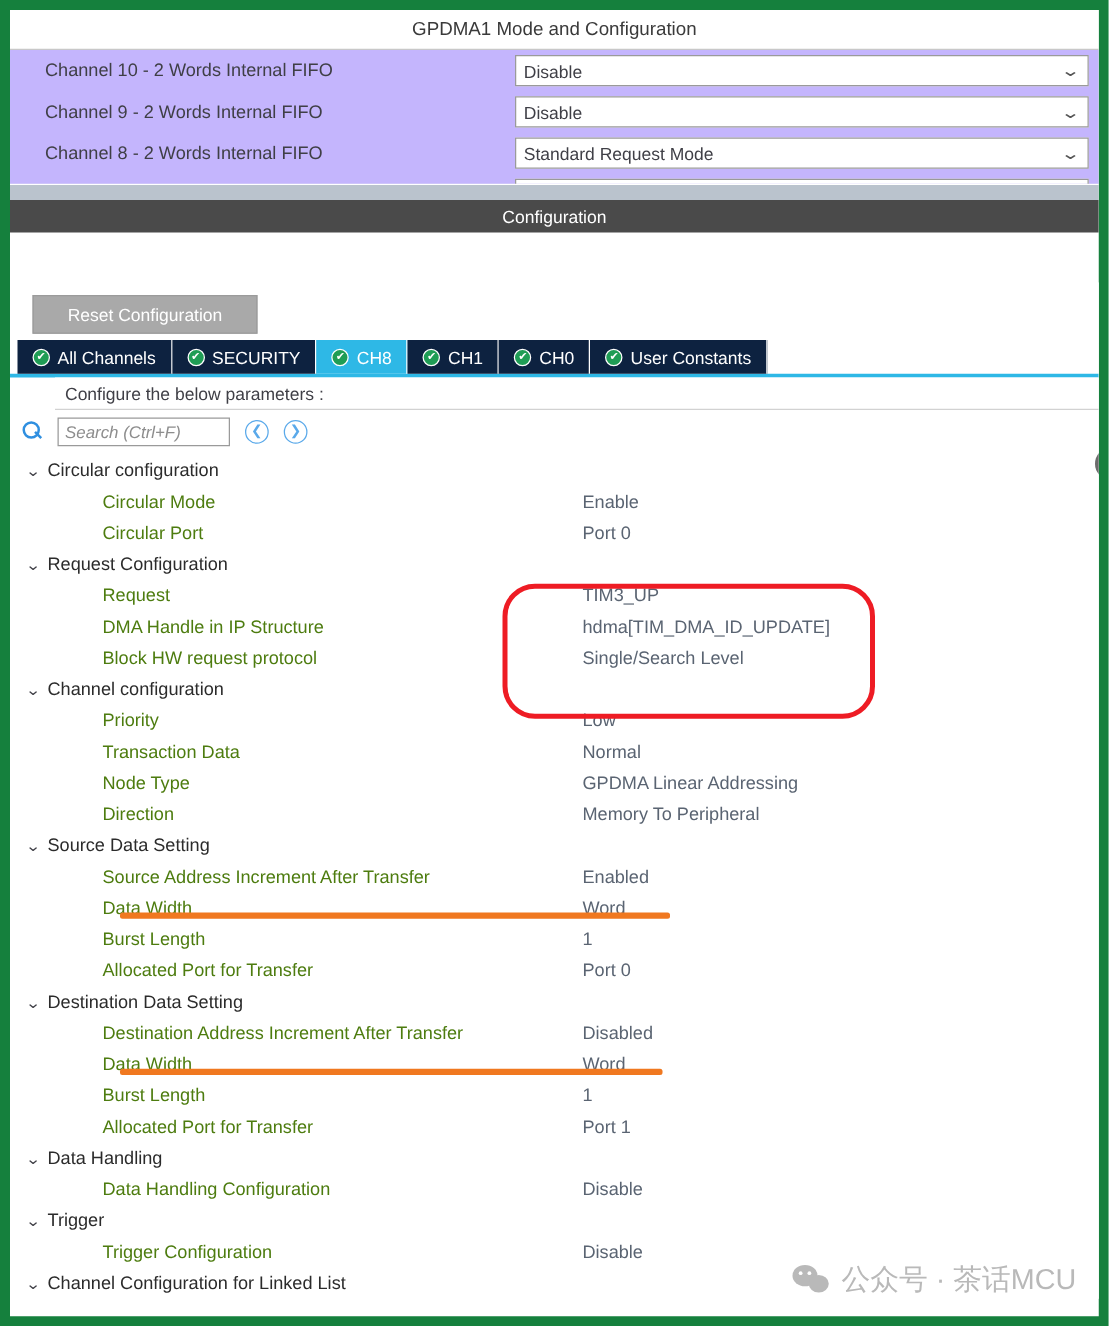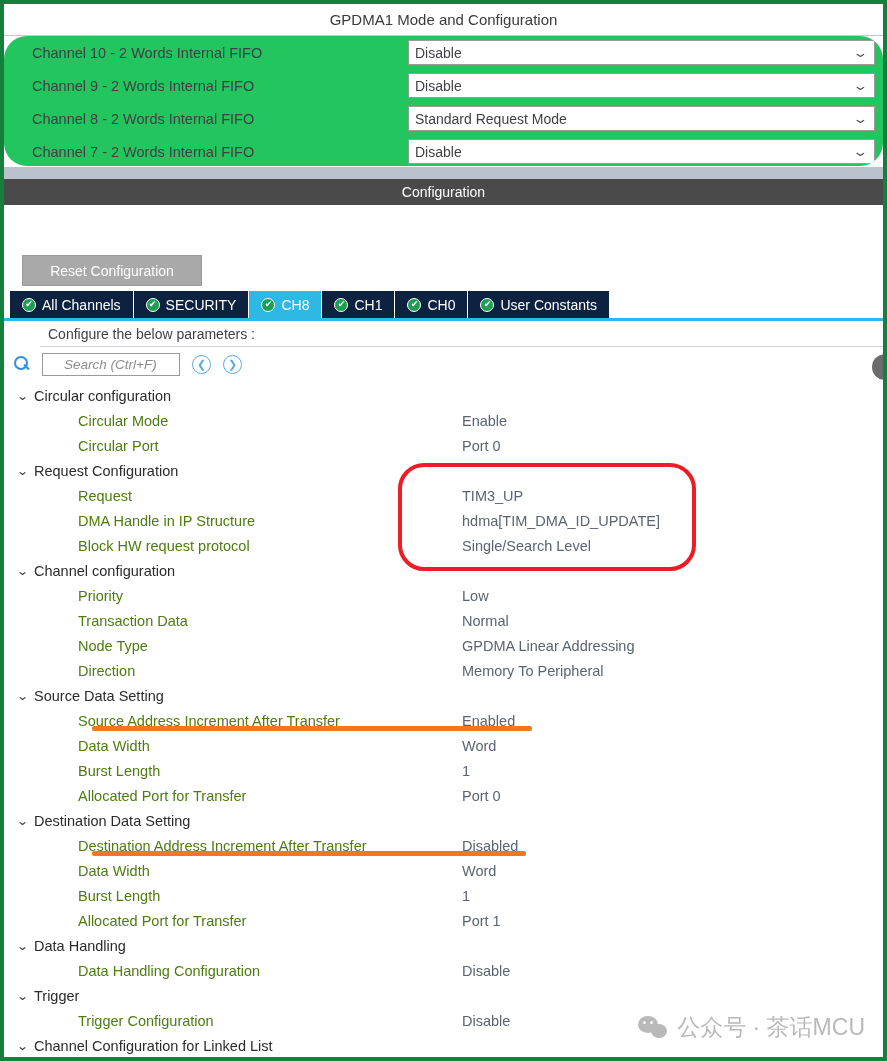--- a/index.html
+++ b/index.html
@@ -6,21 +6,21 @@
   html, body {
     margin: 0; padding: 0;
     background: #ffffff;
     font-family: "Liberation Sans", sans-serif;
   }
   #app {
     position: relative;
     width: 887px;
     height: 1061px;
     background: #ffffff;
-    border: 4px solid #15803d;
+    border: 8px solid #15803d;
     overflow: hidden;
   }
 
   
   .panel-title {
     height: 32px;
     background: #ffffff;
     color: #3a3a3a;
     font-size: 15px;
     display: flex;
@@ -33,25 +33,24 @@
     background: #4a4a4a;
     color: #ffffff;
     font-size: 14px;
     display: flex;
     align-items: center;
     justify-content: center;
   }
 
   
   .mode-area {
-    background: #22c55e;
-    height: 130px;
+    background: #c4b5fd;
+    height: 107px;
     overflow: hidden;
     position: relative;
-    border-radius: 23px;
   }
   .mode-row {
     display: flex;
     align-items: center;
     height: 33px;
     padding: 0 6px 0 0;
   }
   .mode-label {
     width: 404px;
     padding-left: 28px;
@@ -183,21 +182,21 @@
     background: #2f8fe0;
     transform: rotate(45deg);
   }
   .search-box {
     width: 138px;
     height: 23px;
     border: 1px solid #9a9a9a;
     background: #ffffff;
     display: flex;
     align-items: center;
-    padding-left: 21px;
+    padding-left: 5px;
     font-size: 13.5px;
     font-style: italic;
     color: #8d8d8d;
   }
   .navcirc {
     width: 19px; height: 19px;
     border: 1.6px solid #5aa9ea;
     border-radius: 50%;
     color: #5aa9ea;
     font-size: 11px;

